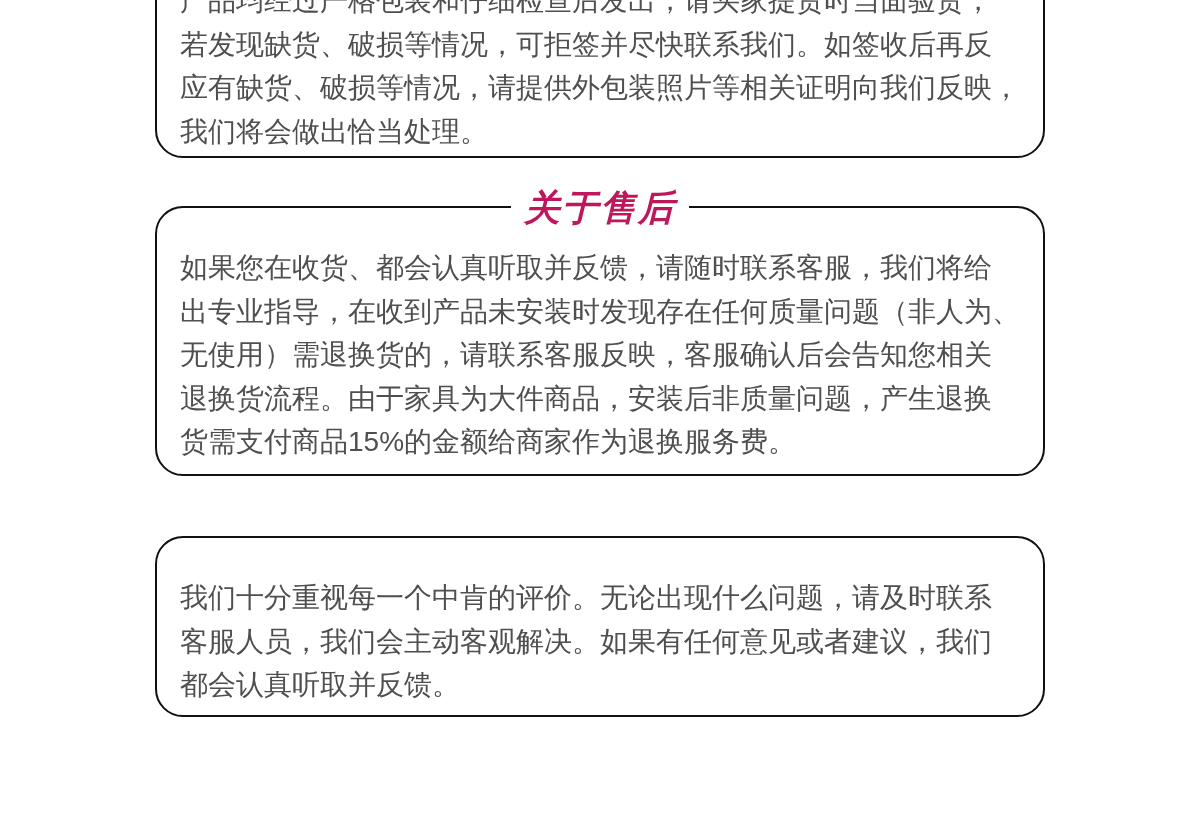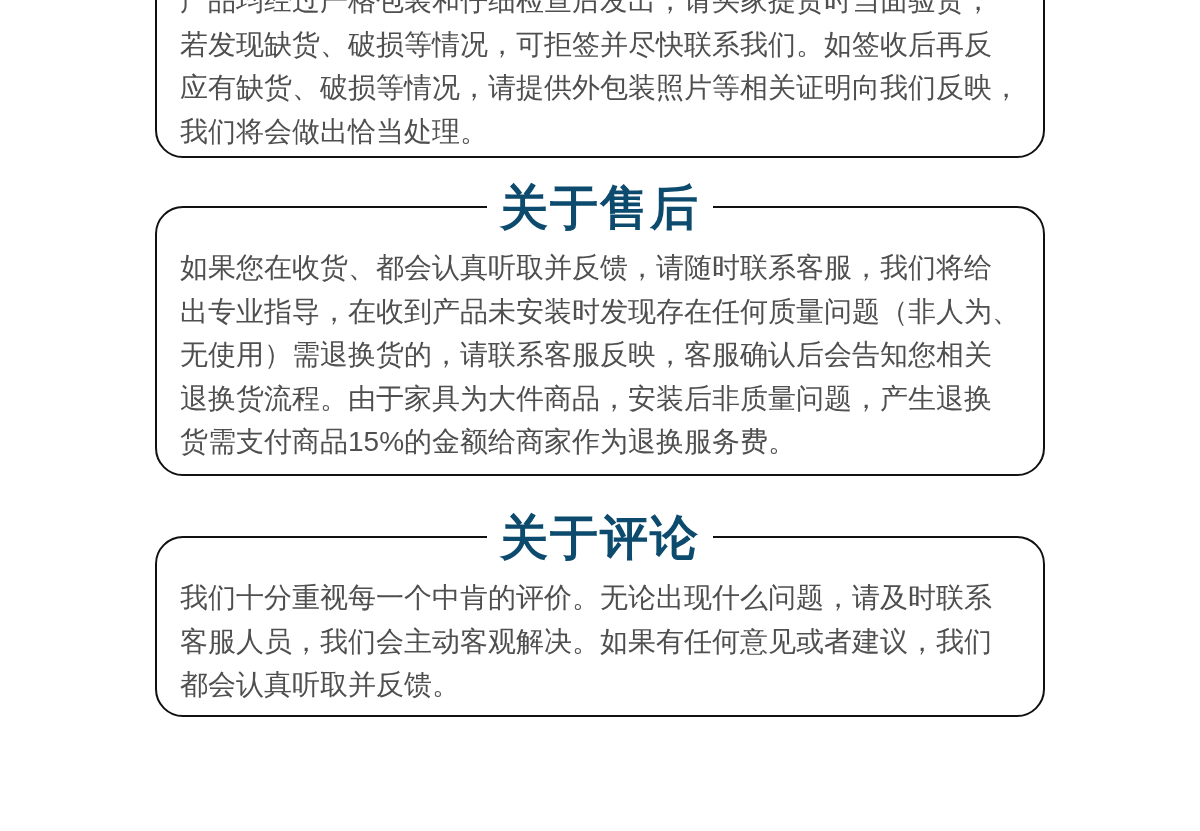--- a/index.html
+++ b/index.html
@@ -35,26 +35,27 @@
   #box-shipping .box-text { padding-top: 39px; }
   #box-aftersales { top: 206px; height: 270px; }
   #box-reviews { top: 536px; height: 181px; }
   .box-title {
     position: absolute;
     top: -22px;
     left: 50%;
     transform: translateX(-50%);
     background: #ffffff;
     padding: 0 13px;
-    font-size: 48px;
+    font-size: 36px;
     font-weight: bold;
     line-height: 44px;
     letter-spacing: 2px;
-    color: #0c4a6e;
+    color: #be185d;
     white-space: nowrap;
+    font-style: italic;
   }
 </style>
 </head>
 <body>
 
 <div class="notice-box" id="box-shipping">
   <div class="box-text">产品均经过严格包装和仔细检查后发出，请买家提货时当面验货，
 若发现缺货、破损等情况，可拒签并尽快联系我们。如签收后再反
 应有缺货、破损等情况，请提供外包装照片等相关证明向我们反映，
 我们将会做出恰当处理。</div>
@@ -63,17 +64,16 @@
 <div class="notice-box" id="box-aftersales">
   <div class="box-title">关于售后</div>
   <div class="box-text">如果您在收货、都会认真听取并反馈，请随时联系客服，我们将给
 出专业指导，在收到产品未安装时发现存在任何质量问题（非人为、
 无使用）需退换货的，请联系客服反映，客服确认后会告知您相关
 退换货流程。由于家具为大件商品，安装后非质量问题，产生退换
 货需支付商品15%的金额给商家作为退换服务费。</div>
 </div>
 
 <div class="notice-box" id="box-reviews">
-  <div class="box-title">关于评论</div>
   <div class="box-text">我们十分重视每一个中肯的评价。无论出现什么问题，请及时联系
 客服人员，我们会主动客观解决。如果有任何意见或者建议，我们
 都会认真听取并反馈。</div>
 </div>
 
 </body></html>

